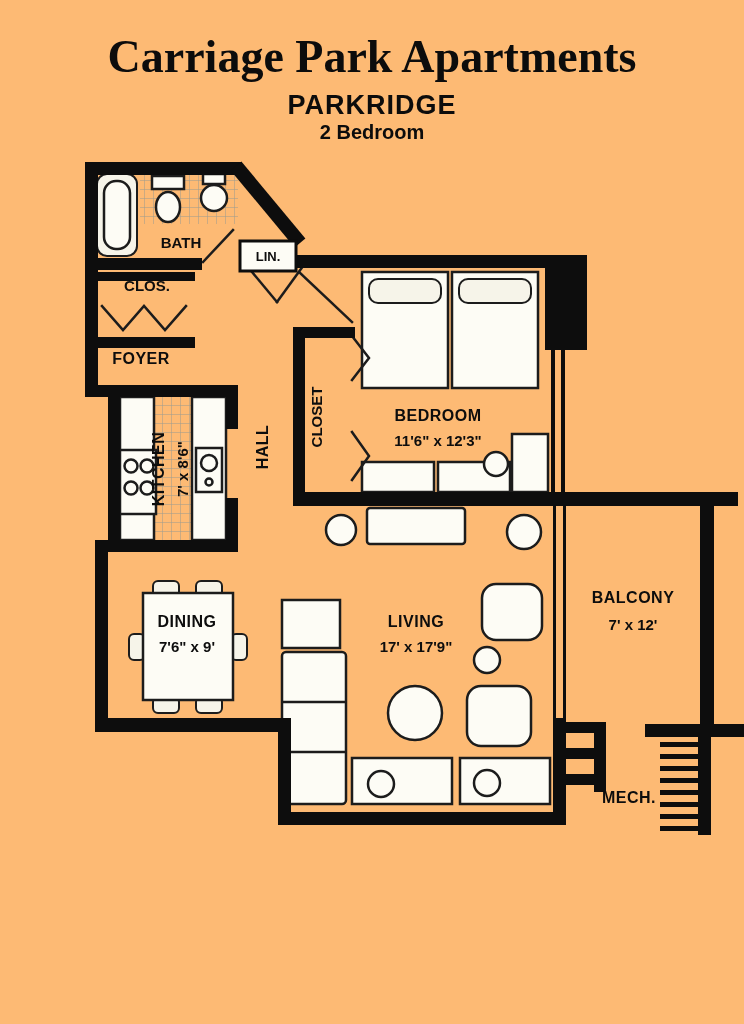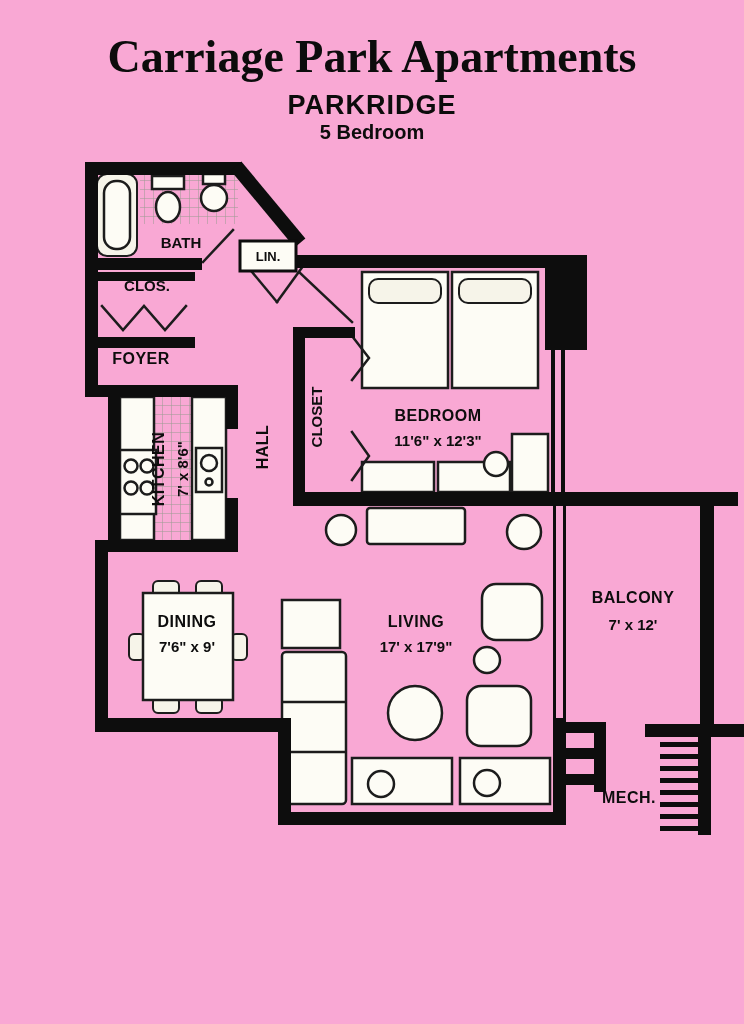--- a/index.html
+++ b/index.html
@@ -1,16 +1,16 @@
 <!DOCTYPE html>
 <html><head>
 <meta charset="utf-8">
 <style>
   html,body{margin:0;padding:0;background:#dcdcd4;}
-  .page{position:relative;width:744px;height:1024px;margin:0 auto;background:#f9a8d4;overflow:hidden;
+  .page{position:relative;width:744px;height:1024px;margin:0 auto;background:#fdba74;overflow:hidden;
         font-family:"Liberation Sans",sans-serif;color:#0c0c0c;}
   .hdr{position:absolute;top:34px;left:0;width:100%;text-align:center;z-index:2;}
   .hdr h1{margin:0;font-family:"Liberation Serif",serif;font-weight:bold;font-size:46px;line-height:1.0;letter-spacing:0;}
   .hdr h2{margin:12px 0 0;font-size:27px;font-weight:bold;letter-spacing:1px;line-height:1.0;}
   .hdr h3{margin:3px 0 0;font-size:20px;font-weight:bold;line-height:1.0;}
   svg.plan{position:absolute;left:0;top:0;z-index:1;}
   .wall{fill:#0d0d0d;stroke:none;}
   .furn{fill:#f6f4e9;stroke:#1c1c1c;stroke-width:2;}
   .furnw{fill:#fdfcf5;stroke:#1c1c1c;stroke-width:2.5;}
   .thin{fill:none;stroke:#1c1c1c;stroke-width:2.5;}
@@ -21,21 +21,21 @@
   .t13{font-size:13px;}
 </style>
 </head>
 <body>
 
 <div class="page">
 
   <header class="hdr">
     <h1>Carriage Park Apartments</h1>
     <h2>PARKRIDGE</h2>
-    <h3>5 Bedroom</h3>
+    <h3>2 Bedroom</h3>
   </header>
 
   <svg class="plan" width="744" height="1024" viewBox="0 0 744 1024">
 
     <defs>
       <pattern id="tile" width="9" height="9" patternUnits="userSpaceOnUse">
         <path d="M9 0H0V9" fill="none" stroke="#9a9a90" stroke-width="1"></path>
       </pattern>
     </defs>
 

